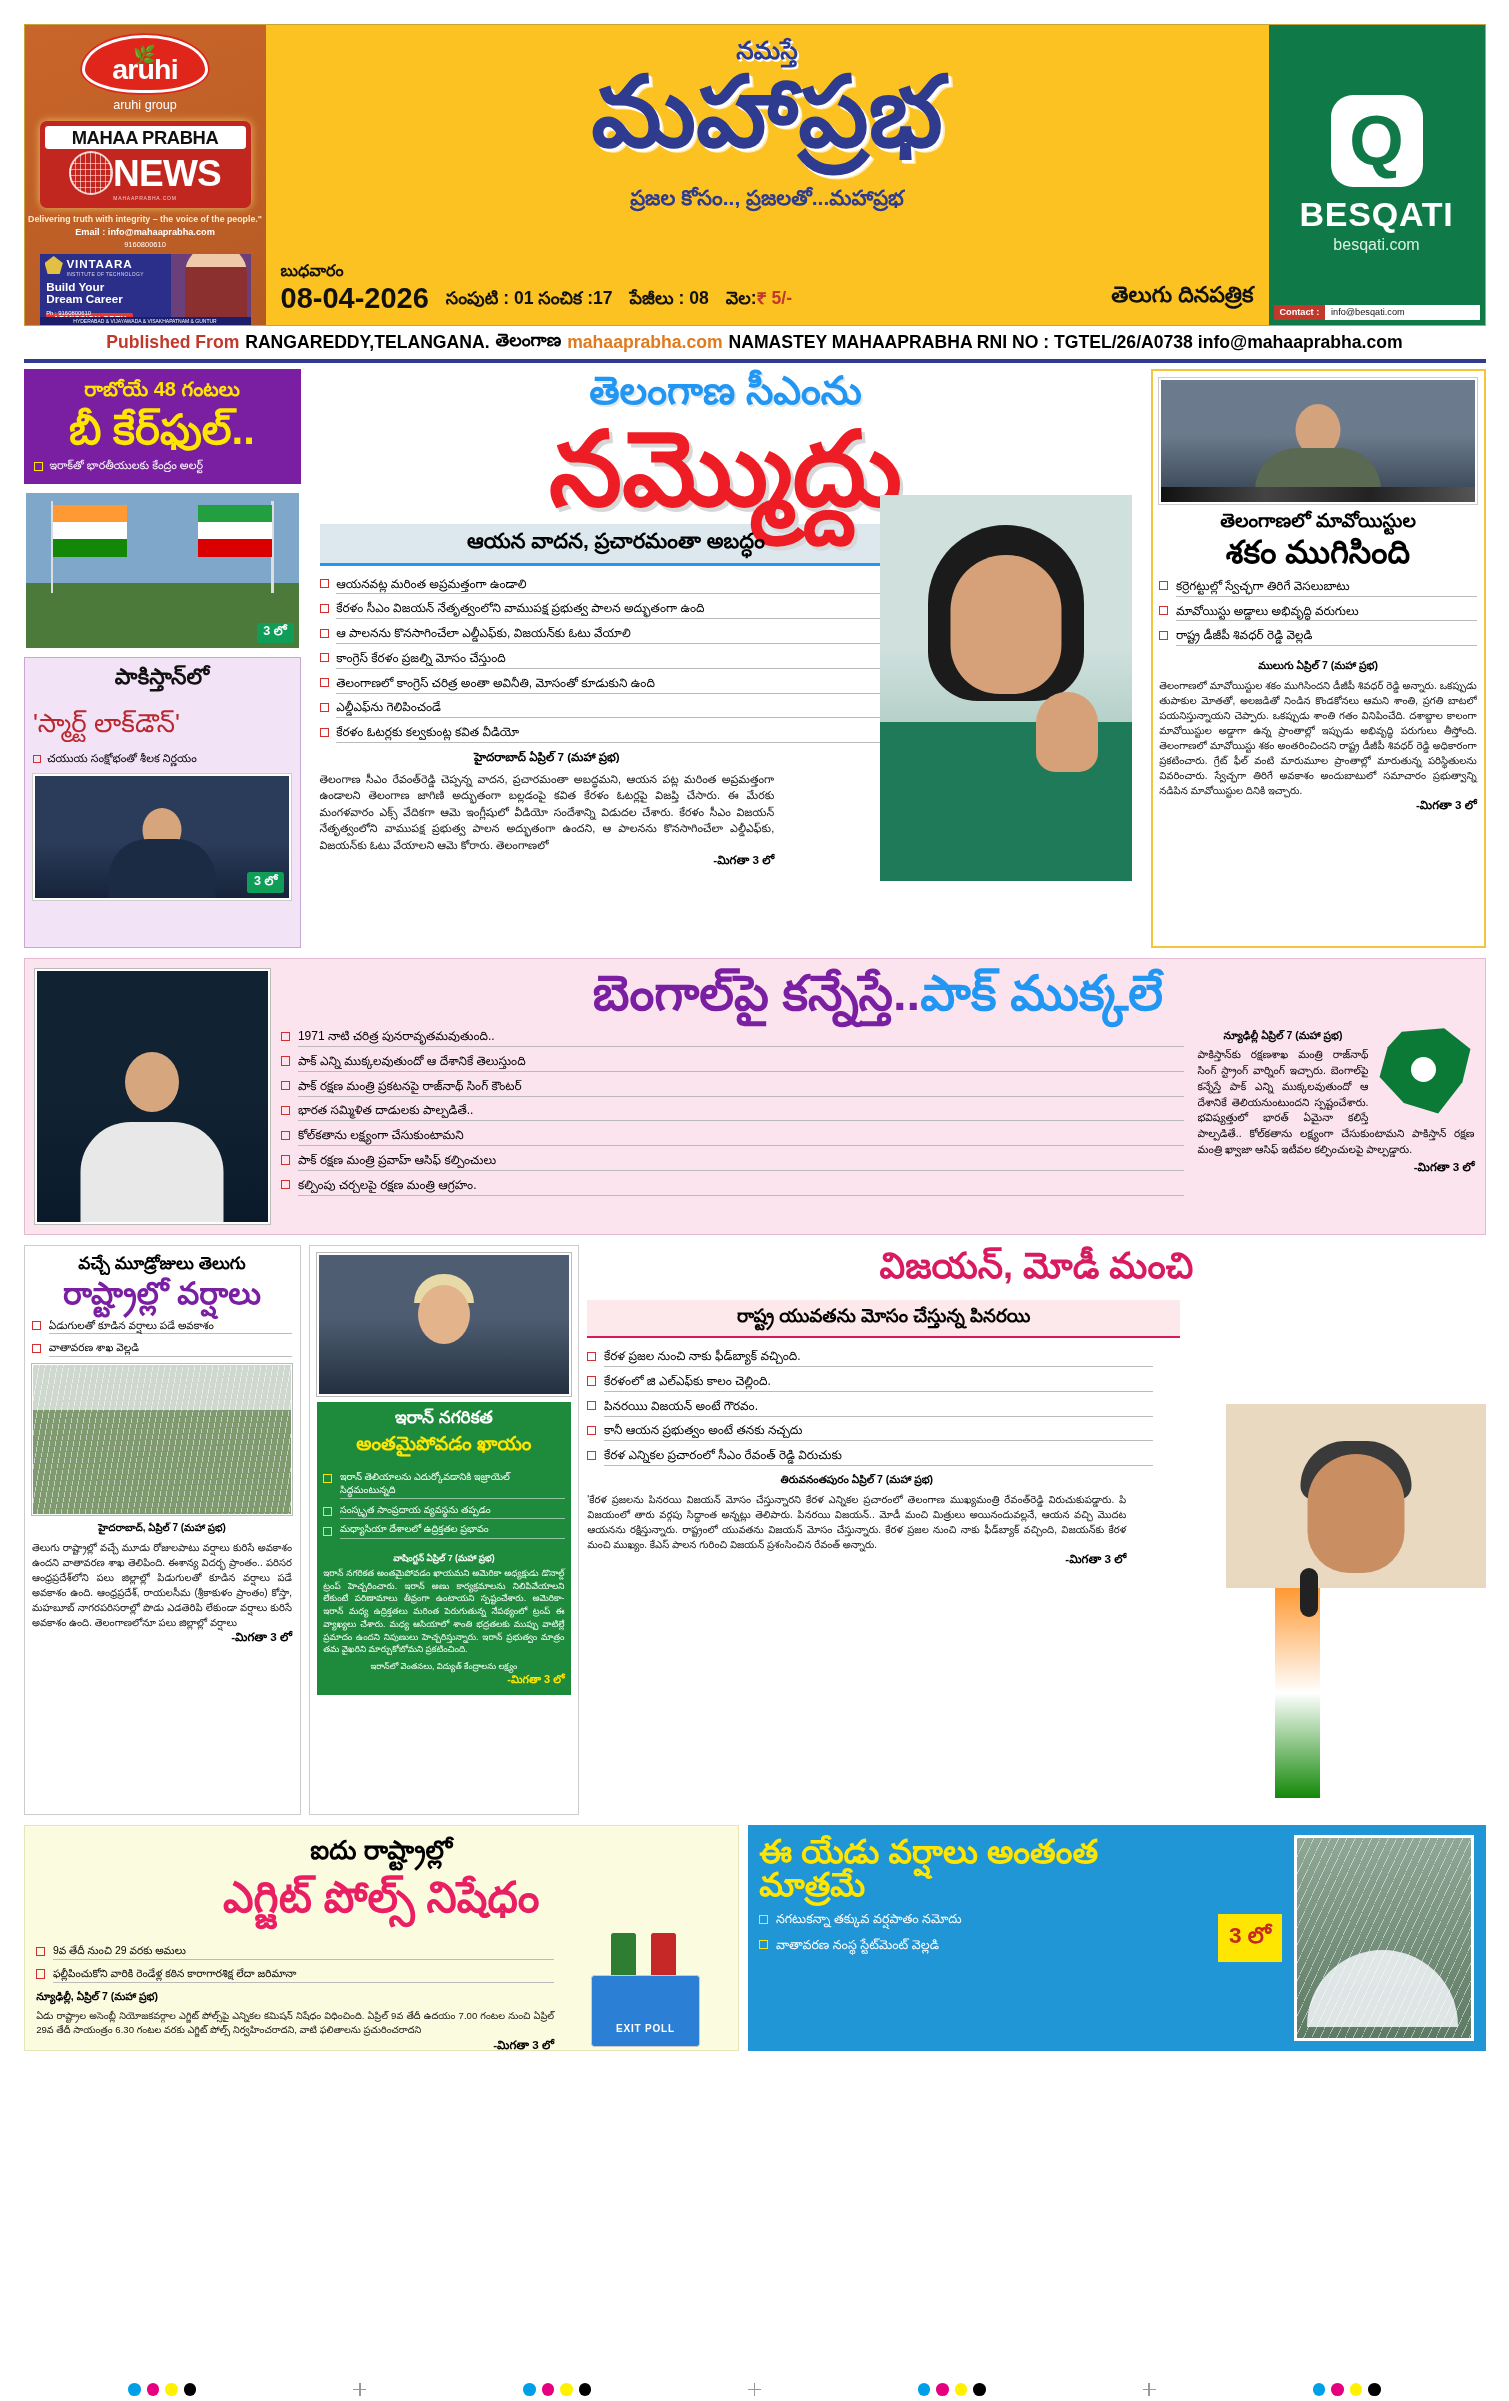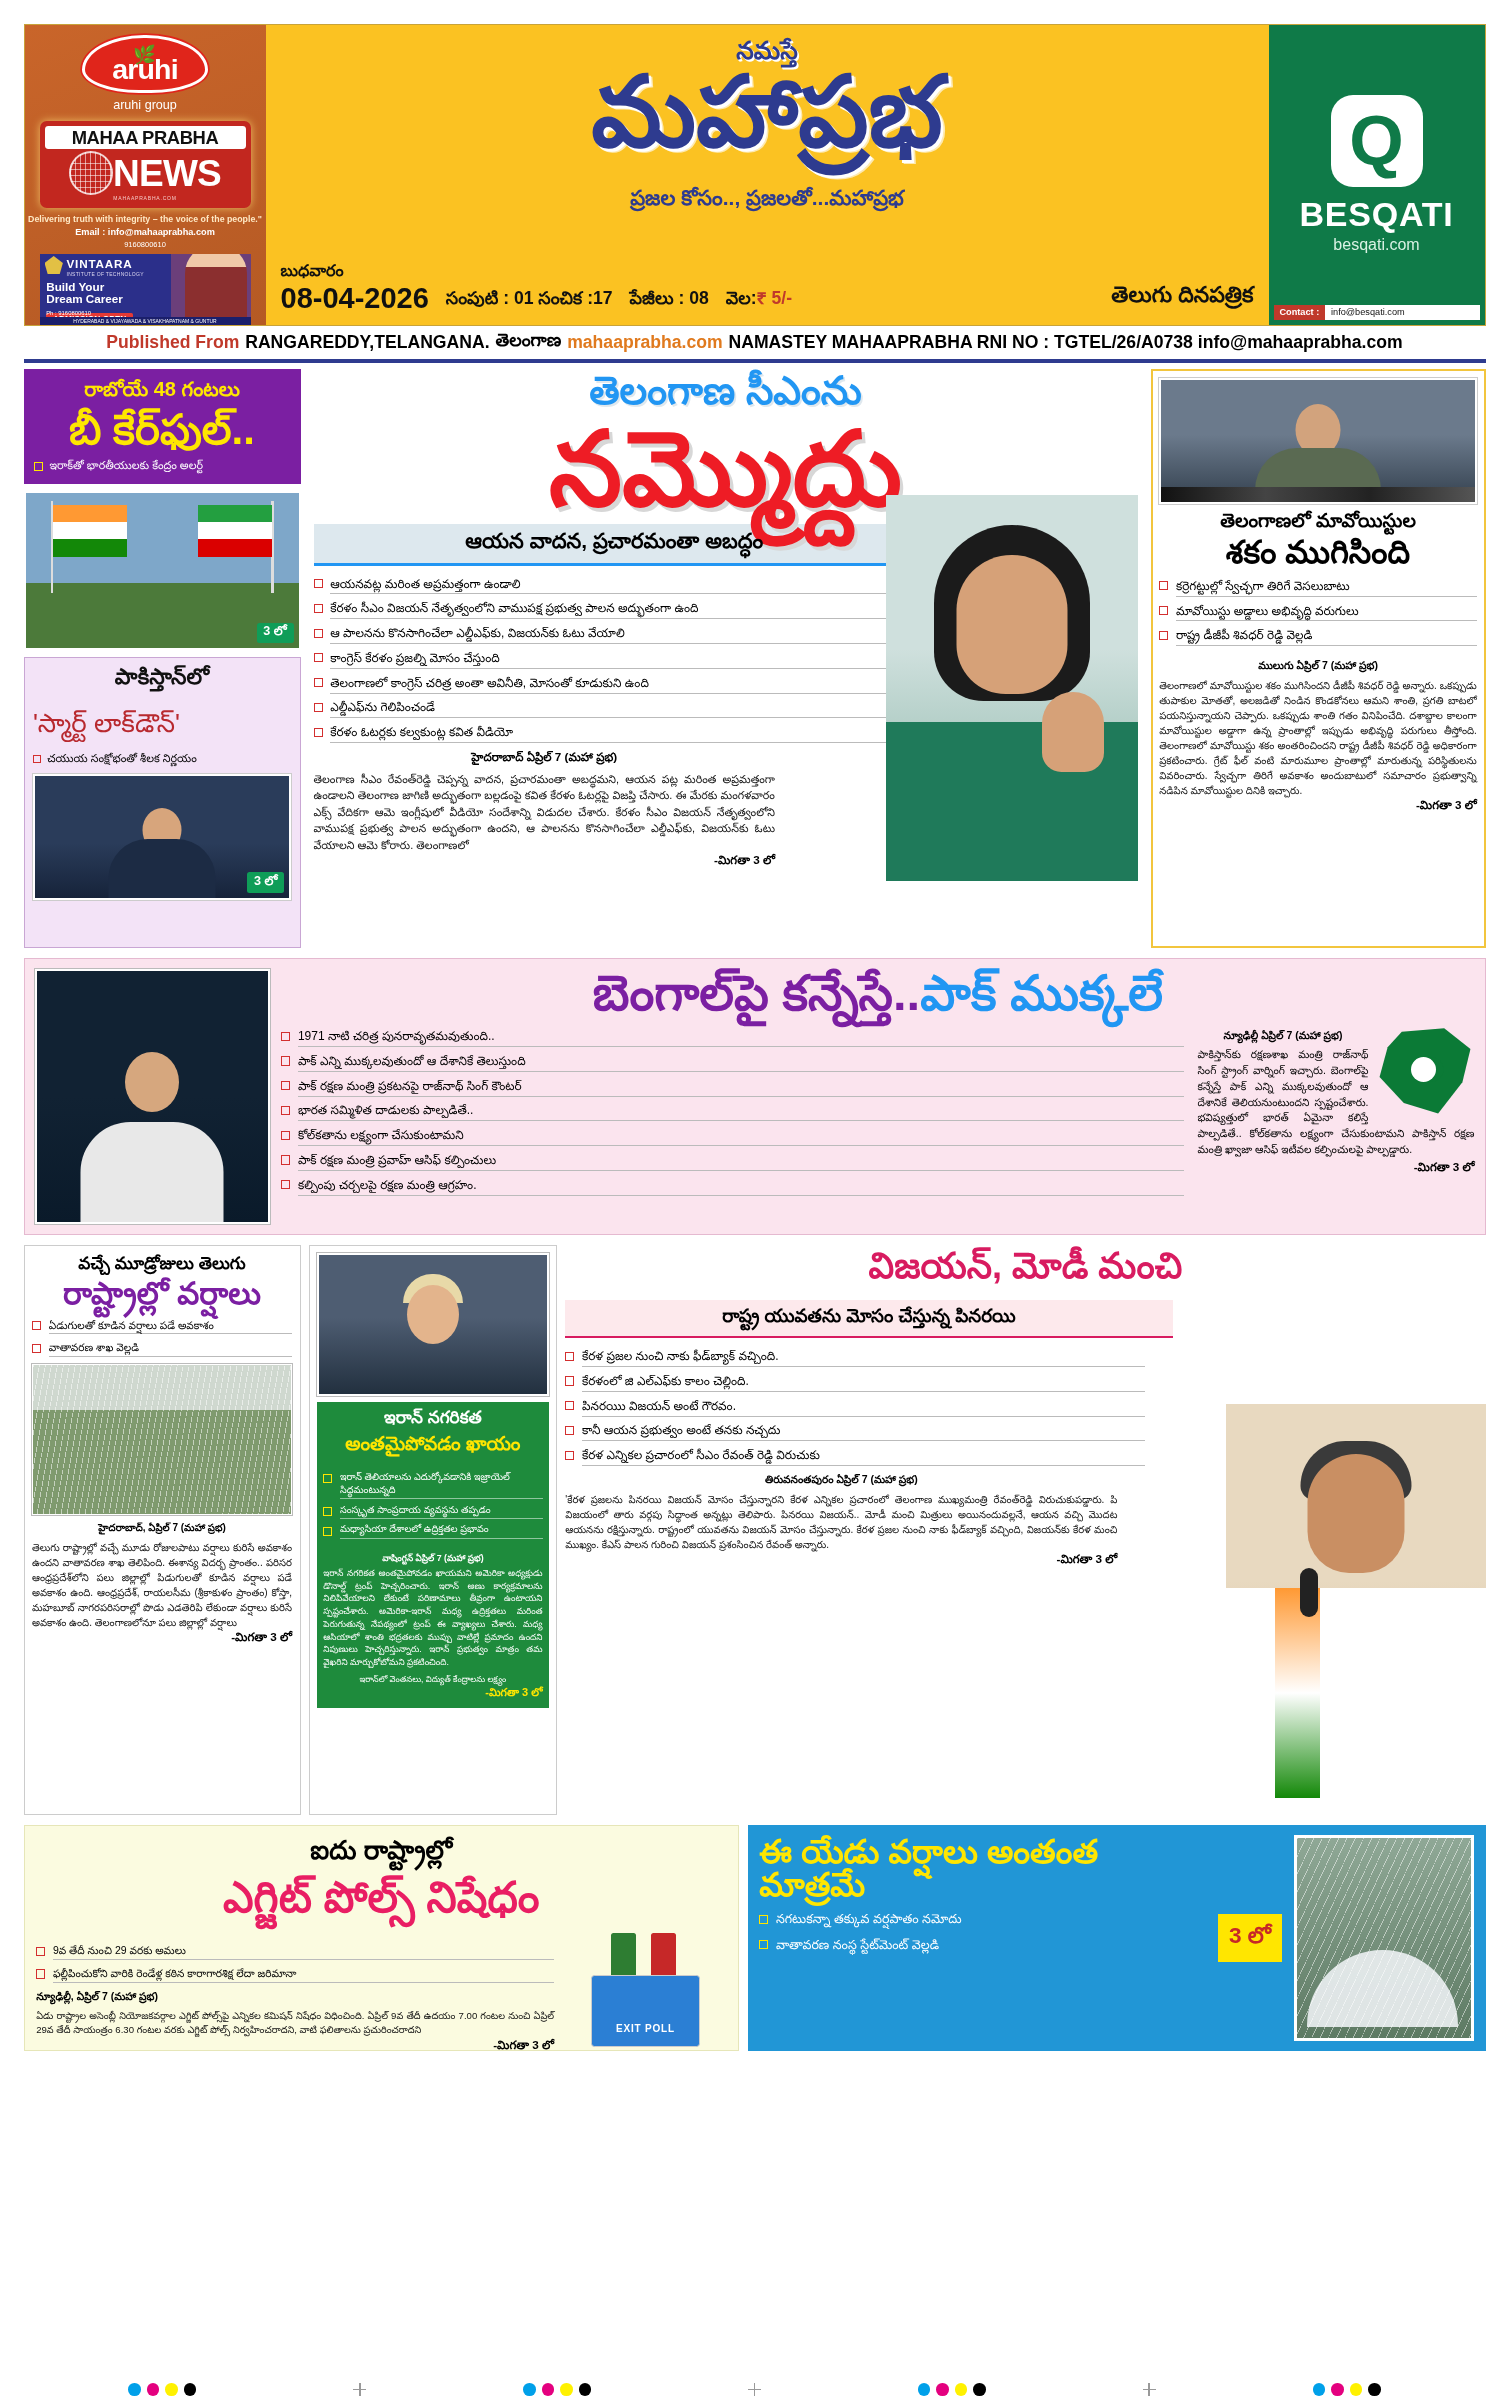--- a/index.html
+++ b/index.html
@@ -83,21 +83,21 @@
   .box { border:1.7px solid #ccc; background:#fff; }
   .bullets { list-style:none; }
   .bullets li { display:flex; gap:7.5px; align-items:flex-start; margin-bottom:5.9px; font-size:12px; line-height:1.35; }
   .bullets li .bl { flex:none; width:9.2px; height:9.2px; border:1.7px solid #d32f2f; margin-top:3.4px; }
   .bullets li .tx { border-bottom:0.8px solid #bbb; padding-bottom:1.7px; flex:1; }
   .body-txt { font-size:11px; line-height:1.5; text-align:justify; color:#111; }
   .dateloc { text-align:center; font-size:11.7px; font-weight:700; margin:6.7px 0 4.2px; }
   .contd { text-align:right; font-size:11.7px; font-weight:800; }
 
   
-  .topwrap { display:flex; gap:13px; margin-top:6.7px; height:579px; }
+  .topwrap { display:flex; gap:19px; margin-top:6.7px; height:579px; }
   .col-l { width:277px; display:flex; flex-direction:column; gap:6.7px; }
   .purplebox { background:#7b1fa2; padding:8.4px 10px 10px; }
   .purplebox .kicker { color:#ffe600; font-size:20px; font-weight:800; text-align:center; }
   .purplebox .head { color:#ffe600; font-size:42px; font-weight:800; text-align:center; line-height:1; margin-top:3.4px; }
   .purplebox .sub { color:#fff; font-size:11px; margin-top:8.4px; display:flex; gap:6.7px; align-items:flex-start; }
   .purplebox .sub .bl { width:9.2px;height:9.2px;border:1.7px solid #ffe600; flex:none; margin-top:2.5px;}
   .flagimg { height:159px; border:2.5px solid #fff; background:linear-gradient(180deg,#7ea7c9 0 58%,#4c7a3a 58% 100%);
              position:relative; overflow:hidden; }
   .flagimg .f1,.flagimg .f2 { position:absolute; top:11.7px; width:74px; height:52px; }
   .flagimg .f1 { left:27px; background:linear-gradient(180deg,#ff9933 0 33%,#fff 33% 66%,#138808 66% 100%); }
@@ -159,21 +159,21 @@
 
   
   .row3 { display:flex; gap:8.4px; margin-top:10px; height:570px; }
   .r3a { width:277px; border:1.7px solid #ccc; padding:7.5px; }
   .r3a .k { text-align:center; font-size:17px; font-weight:700; }
   .r3a .h { text-align:center; font-size:31px; font-weight:800; color:#7b1fa2; line-height:1.05; margin-top:1.7px;}
   .rainimg { height:151px; margin-top:6.7px; border:1.7px solid #fff; outline:0.8px solid #bbb;
              background:linear-gradient(180deg,#cfd8cf 0 30%,#7f9a6e 30% 100%); position:relative; overflow:hidden;}
   .rainimg::after{ content:""; position:absolute; inset:0;
              background:repeating-linear-gradient(100deg,rgba(255,255,255,.55) 0 0.8px,transparent 0.8px 5.9px);}
-  .r3b { width:248px; border:1.7px solid #ccc; padding:6.7px; }
+  .r3b { width:270px; border:1.7px solid #ccc; padding:6.7px; }
   .r3b .tphoto { height:143px; border:2.5px solid #fff; outline:0.8px solid #bbb;
                  background:linear-gradient(180deg,#4e5d72 0 45%,#22303f 100%); position:relative;}
   .r3b .tphoto .fc { position:absolute; left:50%; top:22%; transform:translateX(-50%); width:52px;height:59px;
                      border-radius:50%; background:#e3b48c;}
   .r3b .tphoto .hair { position:absolute; left:50%; top:14%; transform:translateX(-50%); width:60px;height:28.5px;
                      border-radius:30px 30px 0 0; background:#e8d9a8;}
   .r3b .greenhead { background:#1e8b3c; color:#fff; text-align:center; padding:6.7px 3.4px; margin-top:5.9px; }
   .r3b .greenhead .l1 { font-size:17px; font-weight:800; }
   .r3b .greenhead .l2 { font-size:19px; font-weight:800; color:#ffe600; margin-top:1.7px;}
   .r3b .gbul { background:#1e8b3c; color:#fff; padding:5px 6.7px; }

